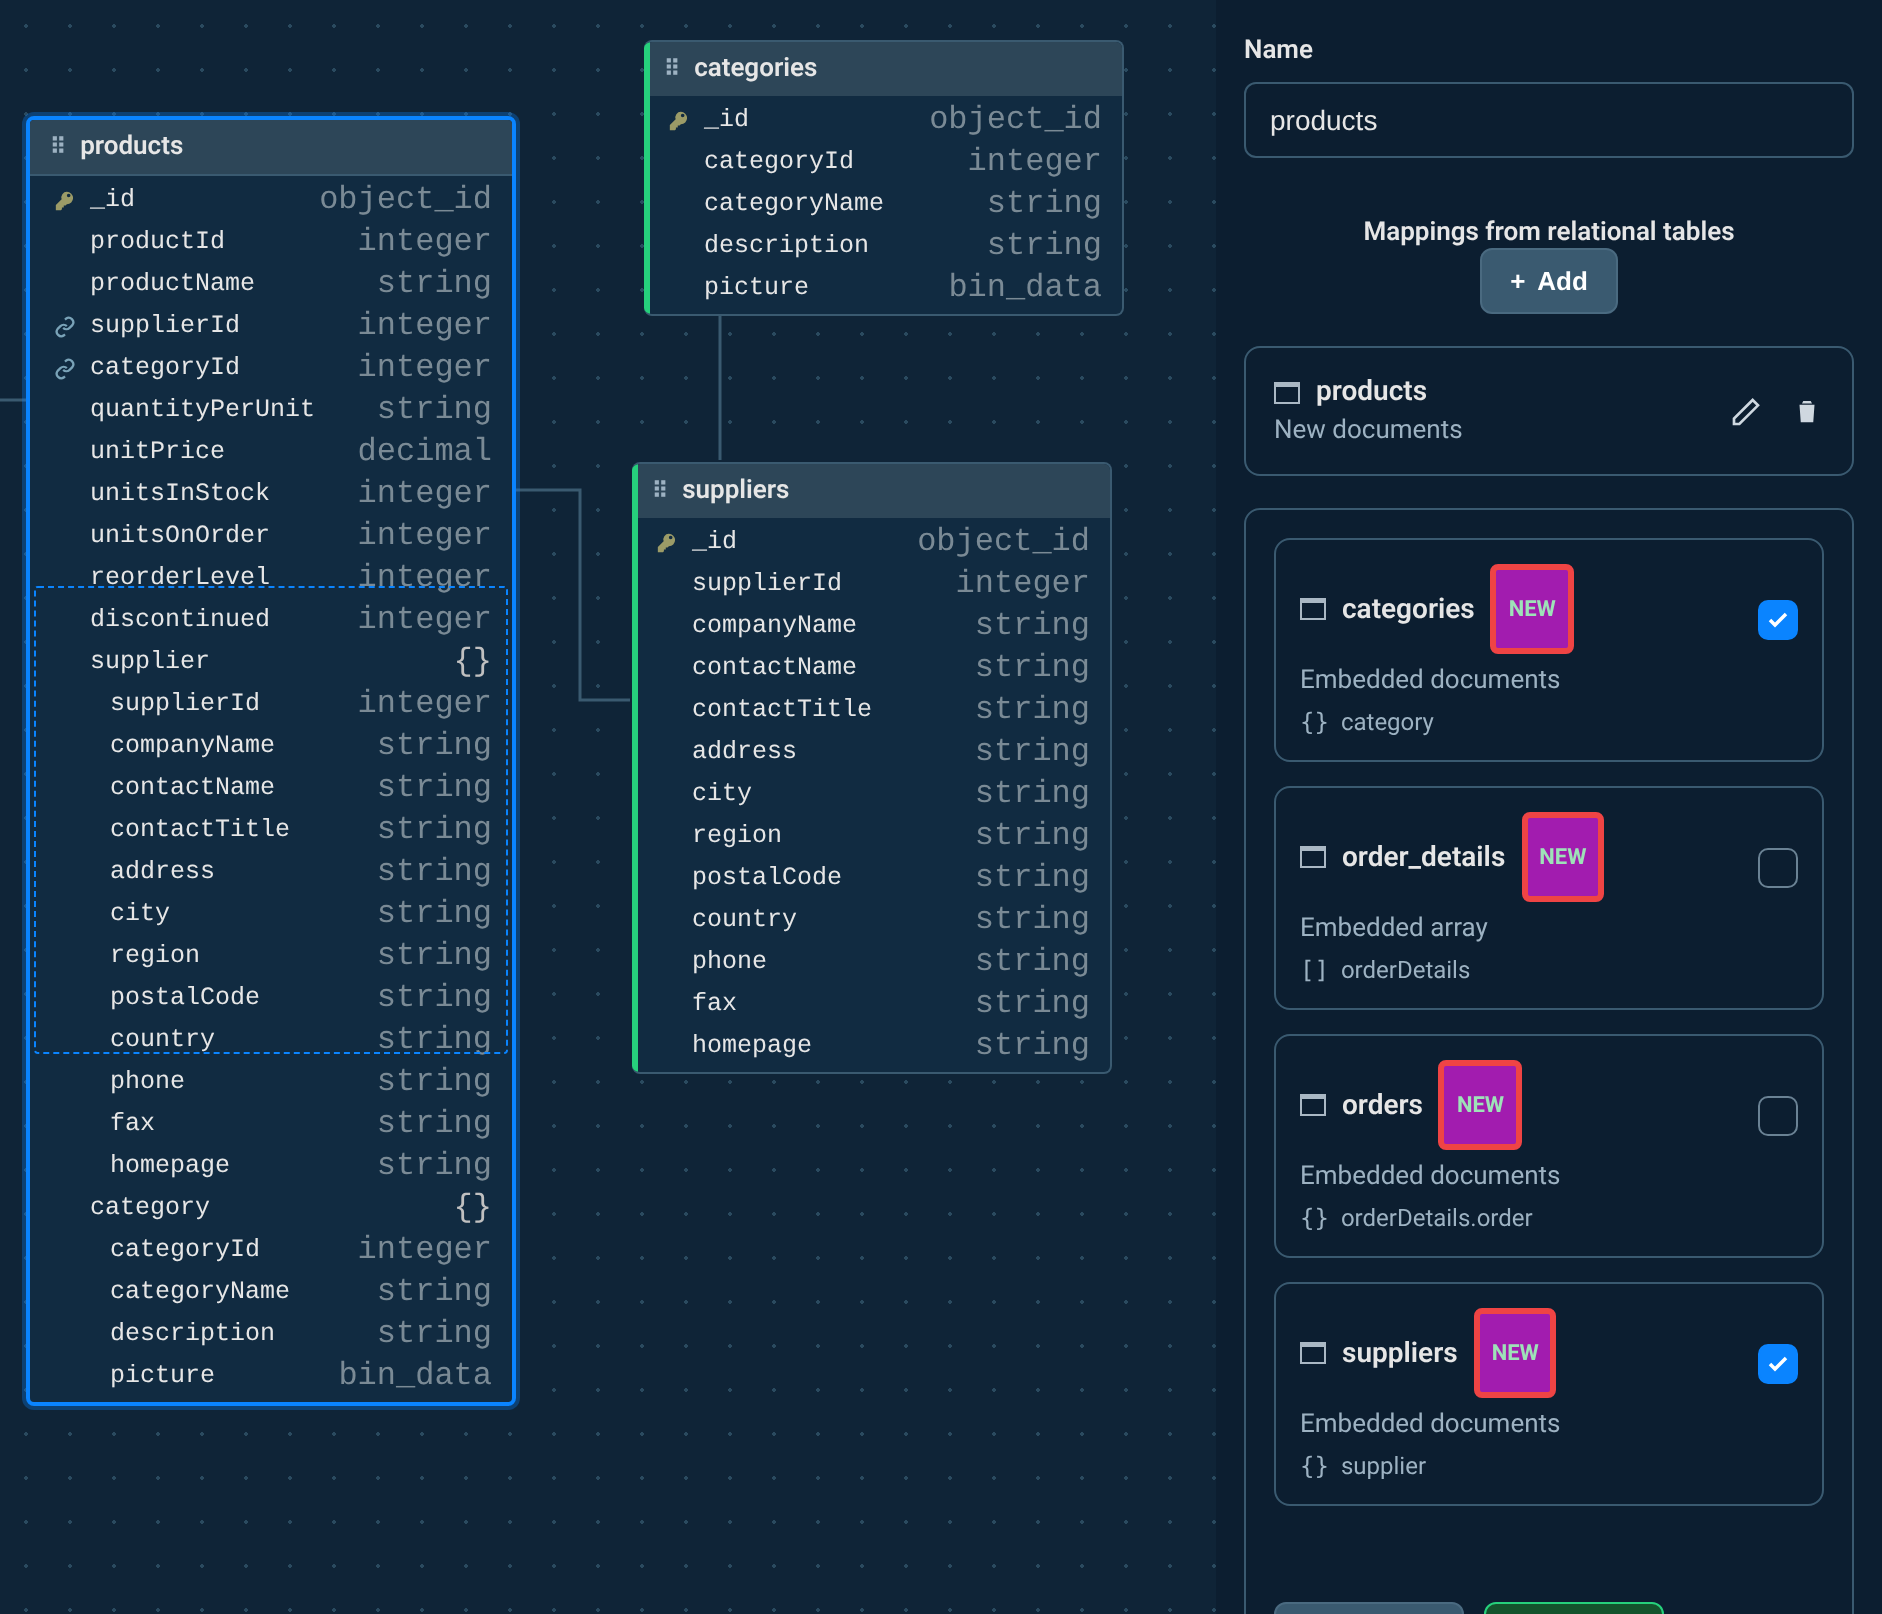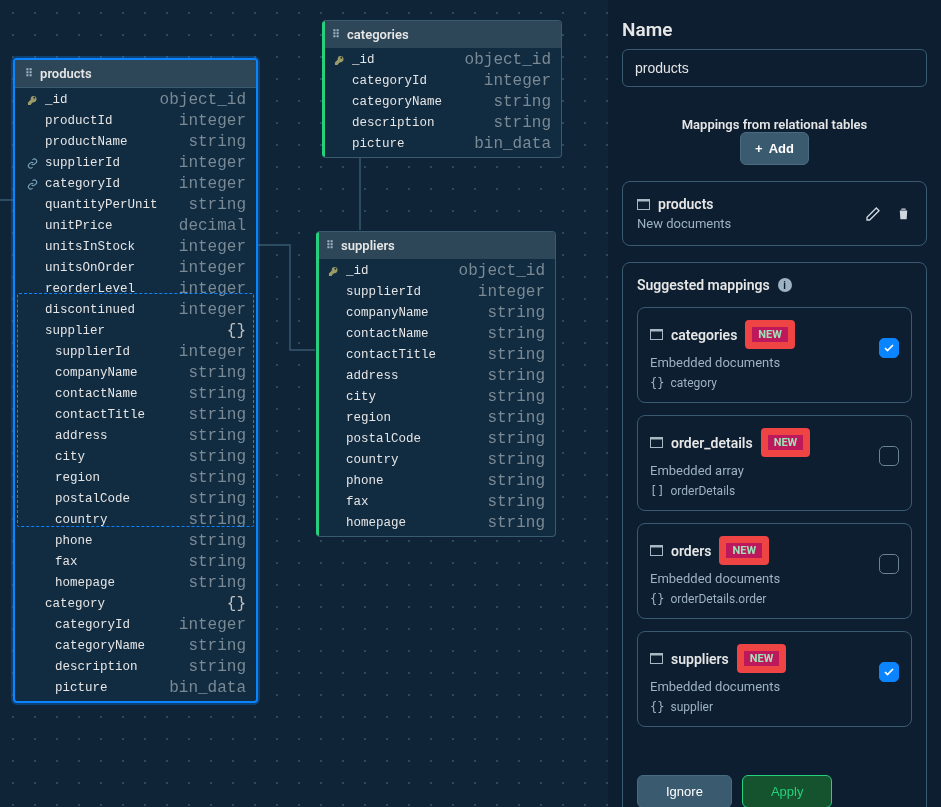--- a/index.html
+++ b/index.html
@@ -91,21 +91,21 @@
   }
   
   .dashed-group {
     position: absolute;
     border: 1.5px dashed #0a84ff;
     border-radius: 2px;
     pointer-events: none;
   }
   
   .sb-label {
-    font-size: 19px;
+    font-size: 13px;
     font-weight: 600;
     color: #e6e6e6;
     margin-top: 18px;
     margin-bottom: 8px;
   }
   .name-input {
     width: 100%;
     background: #0c1e30;
     border: 1px solid #3a5a70;
     border-radius: 6px;
@@ -166,22 +166,22 @@
     border:1px solid #3a5a70;
     border-radius:8px;
     padding:12px;
     margin-bottom:12px;
     display:flex;
     align-items:flex-start;
   }
   .sugg-body {flex:1;}
   .sugg-line1 {display:flex;align-items:center;gap:8px;font-weight:600;font-size:14px;}
   .badge {
-    background:#be185d;color:#9ee2b8;border:7px solid #ef4444;
-    border-radius:4px;padding:1px 6px;font-size:11px;font-weight:700;
+    background:#a21caf;color:#9ee2b8;border:3px solid #ef4444;
+    border-radius:4px;padding:13px 6px;font-size:11px;font-weight:700;
   }
   .sugg-line2 {color:#9db2c2;font-size:13px;margin-top:6px;}
   .sugg-line3 {color:#9db2c2;font-size:12px;margin-top:6px;display:flex;align-items:center;gap:6px;}
   .checkbox {
     width:20px;height:20px;border:1.5px solid #6a8294;border-radius:5px;
     display:flex;align-items:center;justify-content:center;cursor:pointer;
     margin-top:18px;
   }
   .checkbox.checked { background:#0a84ff;border-color:#0a84ff;color:#fff; }
   .btn-row {display:flex;gap:10px;margin-top:6px;}
@@ -528,24 +528,20 @@
         <span class="icon-btn">
           <svg width="15" height="15" viewBox="0 0 24 24" fill="currentColor">
               <path d="M6 7h12l-1 14H7L6 7zm3-3h6l1 2H8l1-2z"></path>
             </svg>
         </span>
       </div>
     </div>
   </div>
 
   <div class="sugg-card">
-    <div class="sugg-header">
-      <span>Suggested mappings</span>
-      <span class="info-icon">i</span>
-    </div>
     <div id="sugg-list">
         <div class="sugg-item">
           <div class="sugg-body">
             <div class="sugg-line1">
               <span class="table-icon"></span>
               <span>categories</span>
               <span class="badge">NEW</span>
             </div>
             <div class="sugg-line2">Embedded documents</div>
             <div class="sugg-line3">

